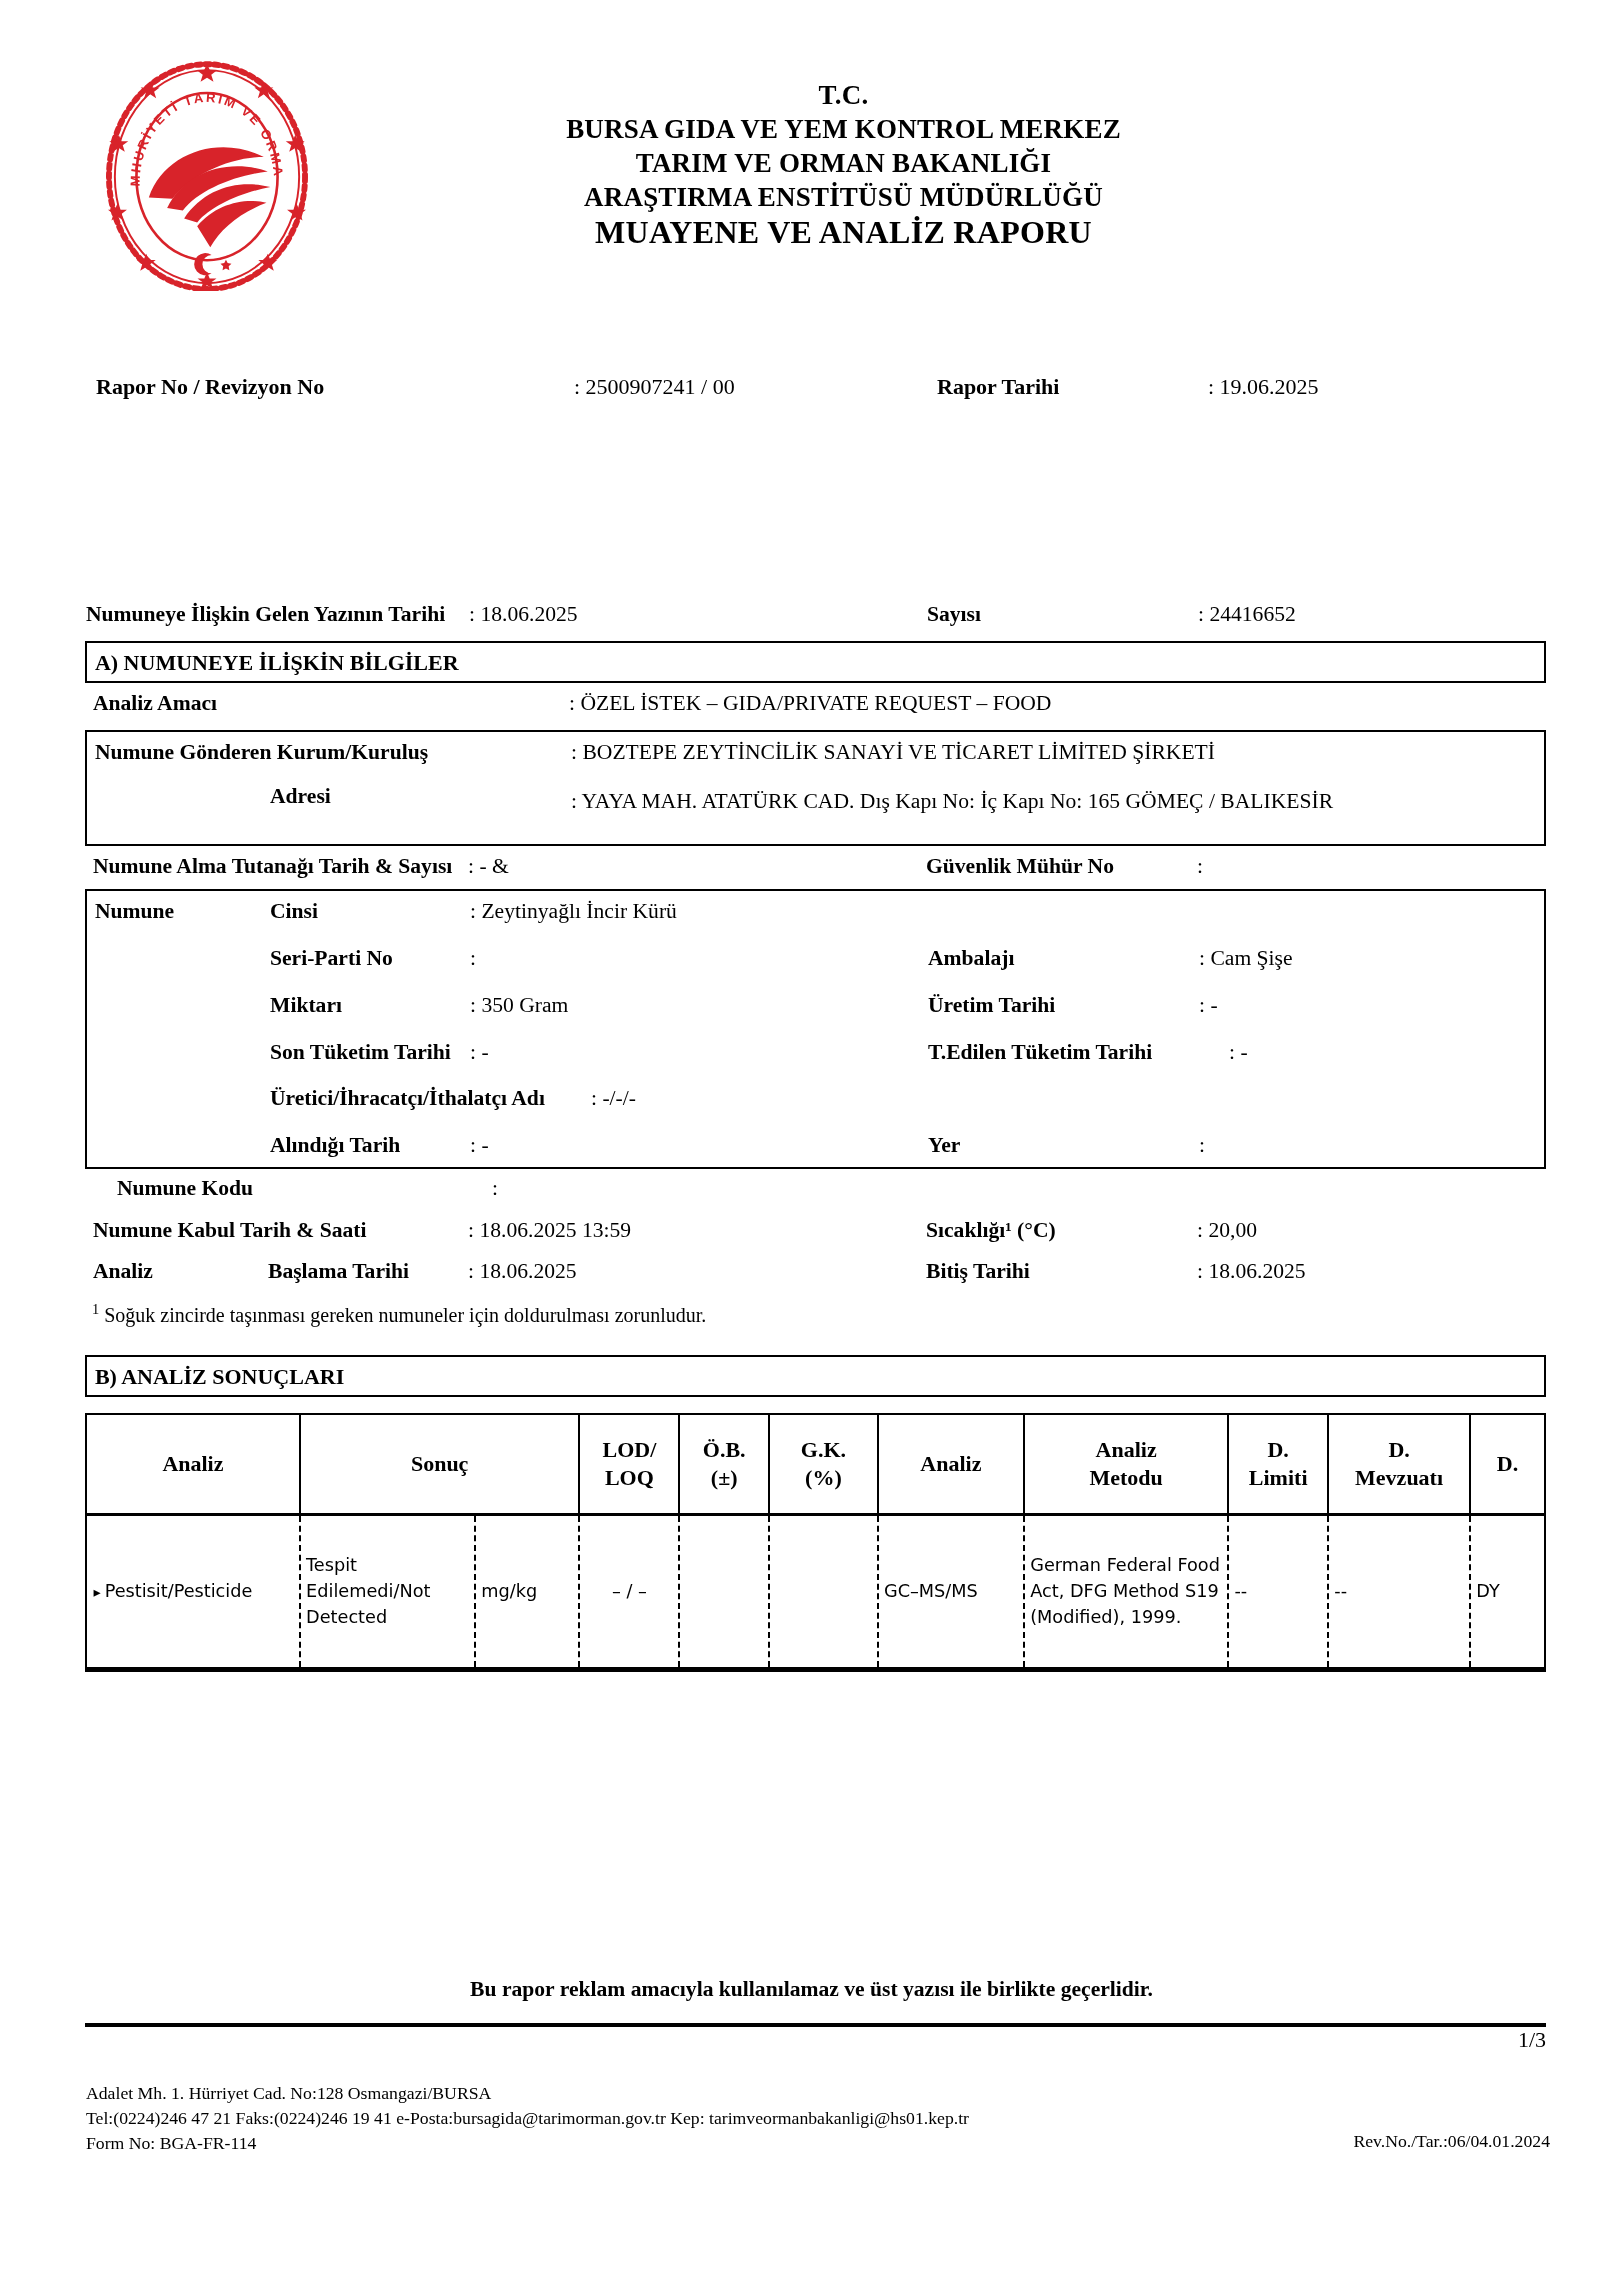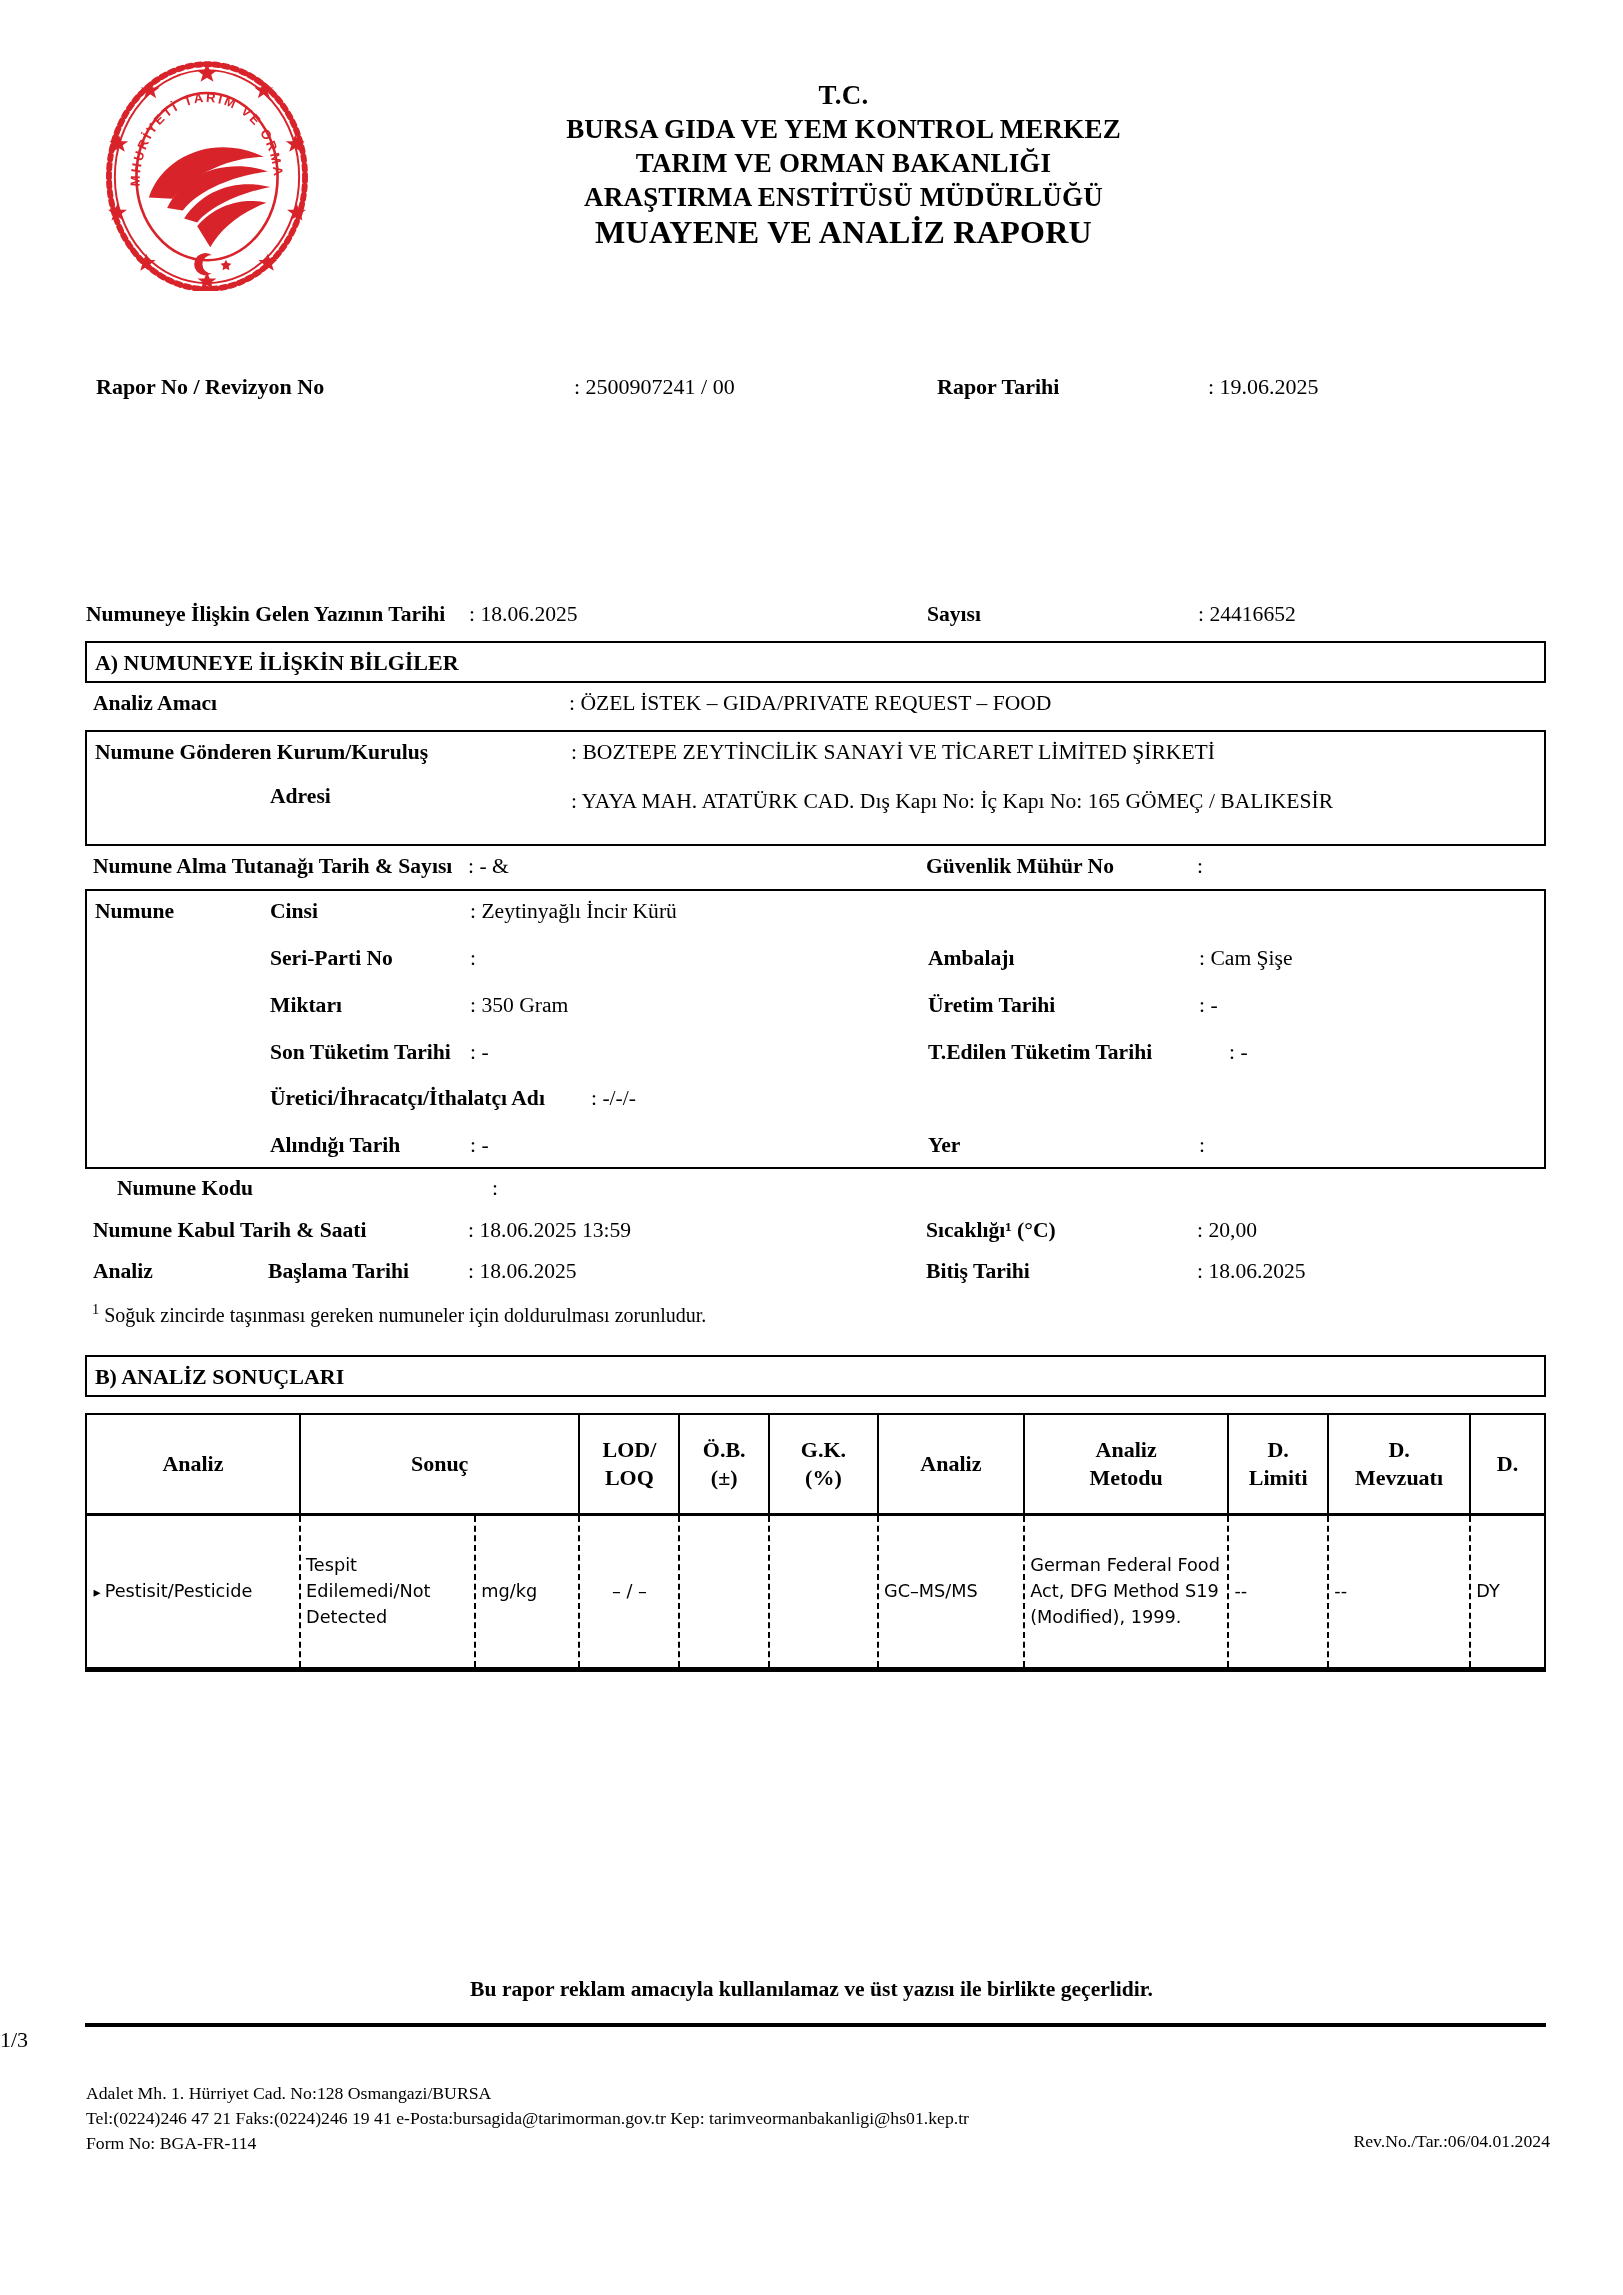--- a/index.html
+++ b/index.html
@@ -266,21 +266,21 @@
     position: absolute;
     left: 85px; top: 2023px;
     width: 1461px;
     height: 3.9px;
     background: #000;
   }
   .pageno {
     position: absolute;
     left: 0; top: 2027px;
     width: 1546px;
-    text-align: left;
+    text-align: right;
     font-size: 22px;
   }
   .addr {
     position: absolute;
     left: 86px; top: 2081px;
     font-size: 17.7px;
     line-height: 25px;
   }
   .revno {
     position: absolute;

